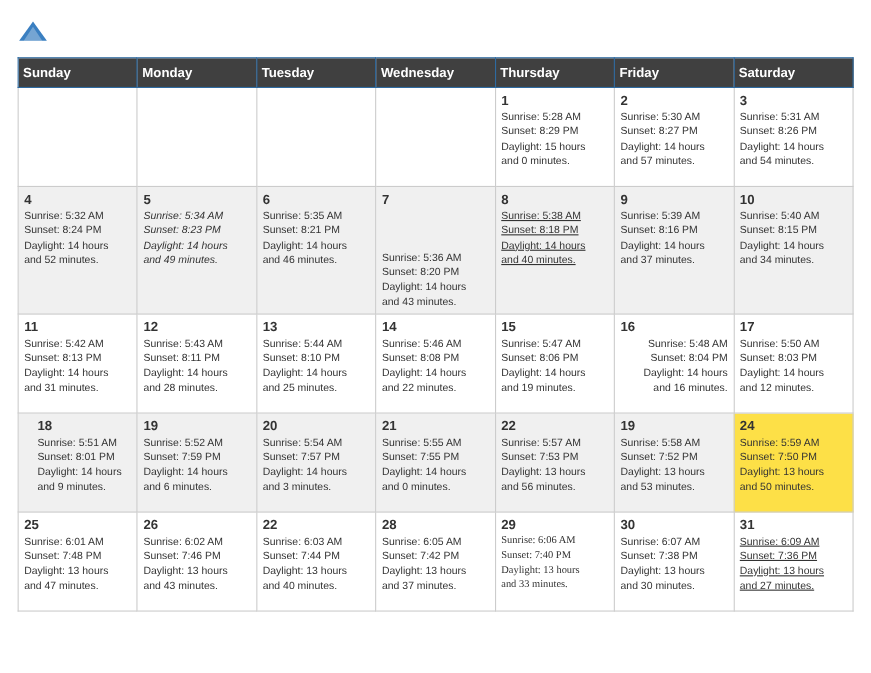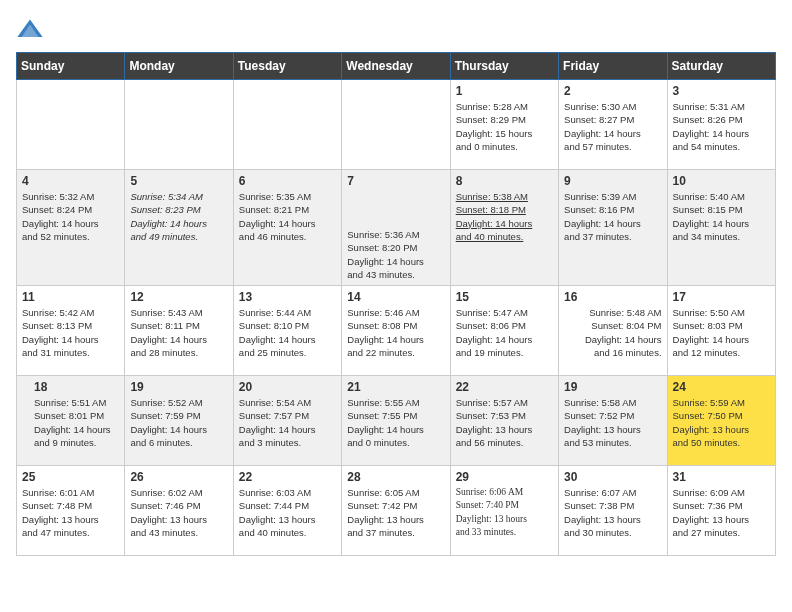--- a/index.html
+++ b/index.html
@@ -349,20 +349,20 @@
         </td>
         <td>
           <span class="day-number">30</span>
           <div class="day-info" style="white-space: pre-line;">Sunrise: 6:07 AM
 Sunset: 7:38 PM
 Daylight: 13 hours
 and 30 minutes.</div>
         </td>
         <td>
           <span class="day-number">31</span>
-          <div class="day-info" style="white-space: pre-line;">Sunrise: 6:09 AM
+          <div class="day-info" style="white-space: pre-line; text-decoration: underline;">Sunrise: 6:09 AM
 Sunset: 7:36 PM
 Daylight: 13 hours
 and 27 minutes.</div>
         </td>
       </tr>
     </tbody>
 </table>
 
 </body></html>

